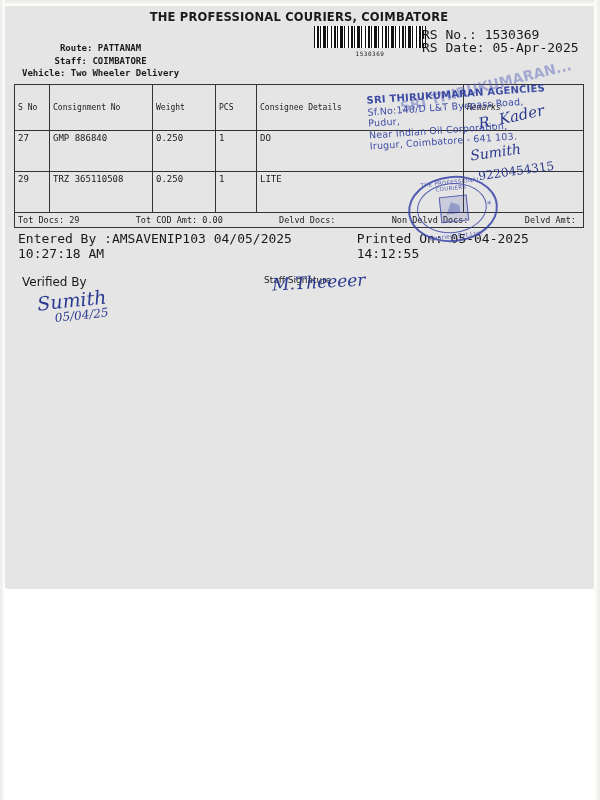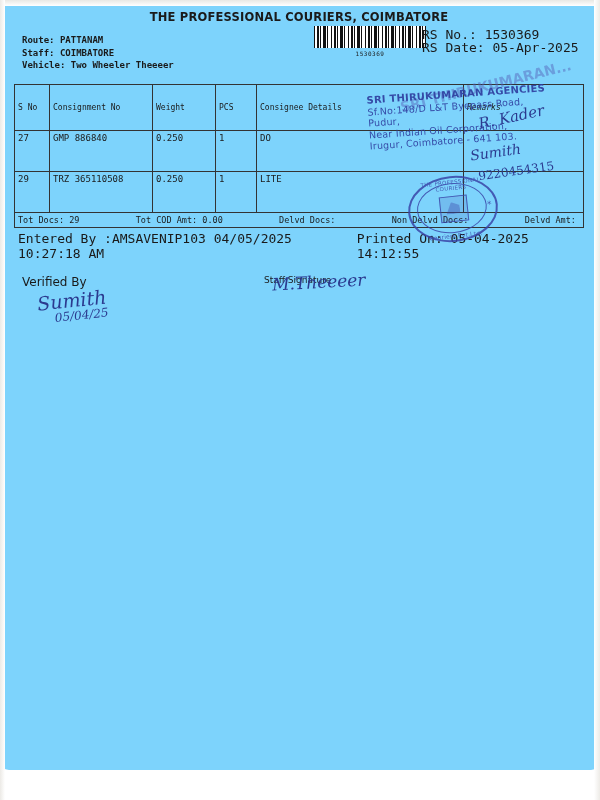--- a/index.html
+++ b/index.html
@@ -12,22 +12,22 @@
     height: 800px;
     position: relative;
     font-family: "DejaVu Sans Mono", monospace;
     color: #1a1a1a;
     overflow: hidden;
   }
   .page {
     position: absolute;
     left: 0; top: 0;
     width: 600px;
-    height: 770px;
-    background: #7dd3fc;
+    height: 589px;
+    background: #e5e5e5;
     border-radius: 9px;
   }
   
   .scan-edge-top {
     position: absolute; left: 0; top: 0; width: 600px; height: 6px;
     background: linear-gradient(to bottom, #e8e8e4, #ffffff);
   }
   .scan-edge-left {
     position: absolute; left: 0; top: 0; width: 5px; height: 800px;
     background: linear-gradient(to right, #eceae6, #ffffff);
@@ -63,21 +63,22 @@
 
   .meta {
     position: relative;
     height: 58px;
     font-size: 9px;
     line-height: 12.5px;
   }
   .meta-left {
     position: absolute;
     left: 8px;
-    top: 8px;
+    top: 16px;
+    text-align: center;
   }
   .meta-left div { white-space: nowrap; }
   .meta-label { font-weight: bold; }
   .meta-val { font-weight: bold; }
 
   .barcode {
     position: absolute;
     left: 300px;
     top: 0px;
     width: 112px;
@@ -323,21 +324,21 @@
         <div>
           <span class="meta-label">Route:</span>
           <span class="meta-val">PATTANAM</span>
         </div>
         <div>
           <span class="meta-label">Staff:</span>
           <span class="meta-val">COIMBATORE</span>
         </div>
         <div>
           <span class="meta-label">Vehicle:</span>
-          <span class="meta-val">Two Wheeler Theeeer</span>
+          <span class="meta-val">Two Wheeler Delivery</span>
         </div>
       </div>
 
       <div class="barcode">
         <div class="barcode-bars"></div>
         <div class="barcode-num">1530369</div>
       </div>
 
       <div class="meta-right">
         <div>

